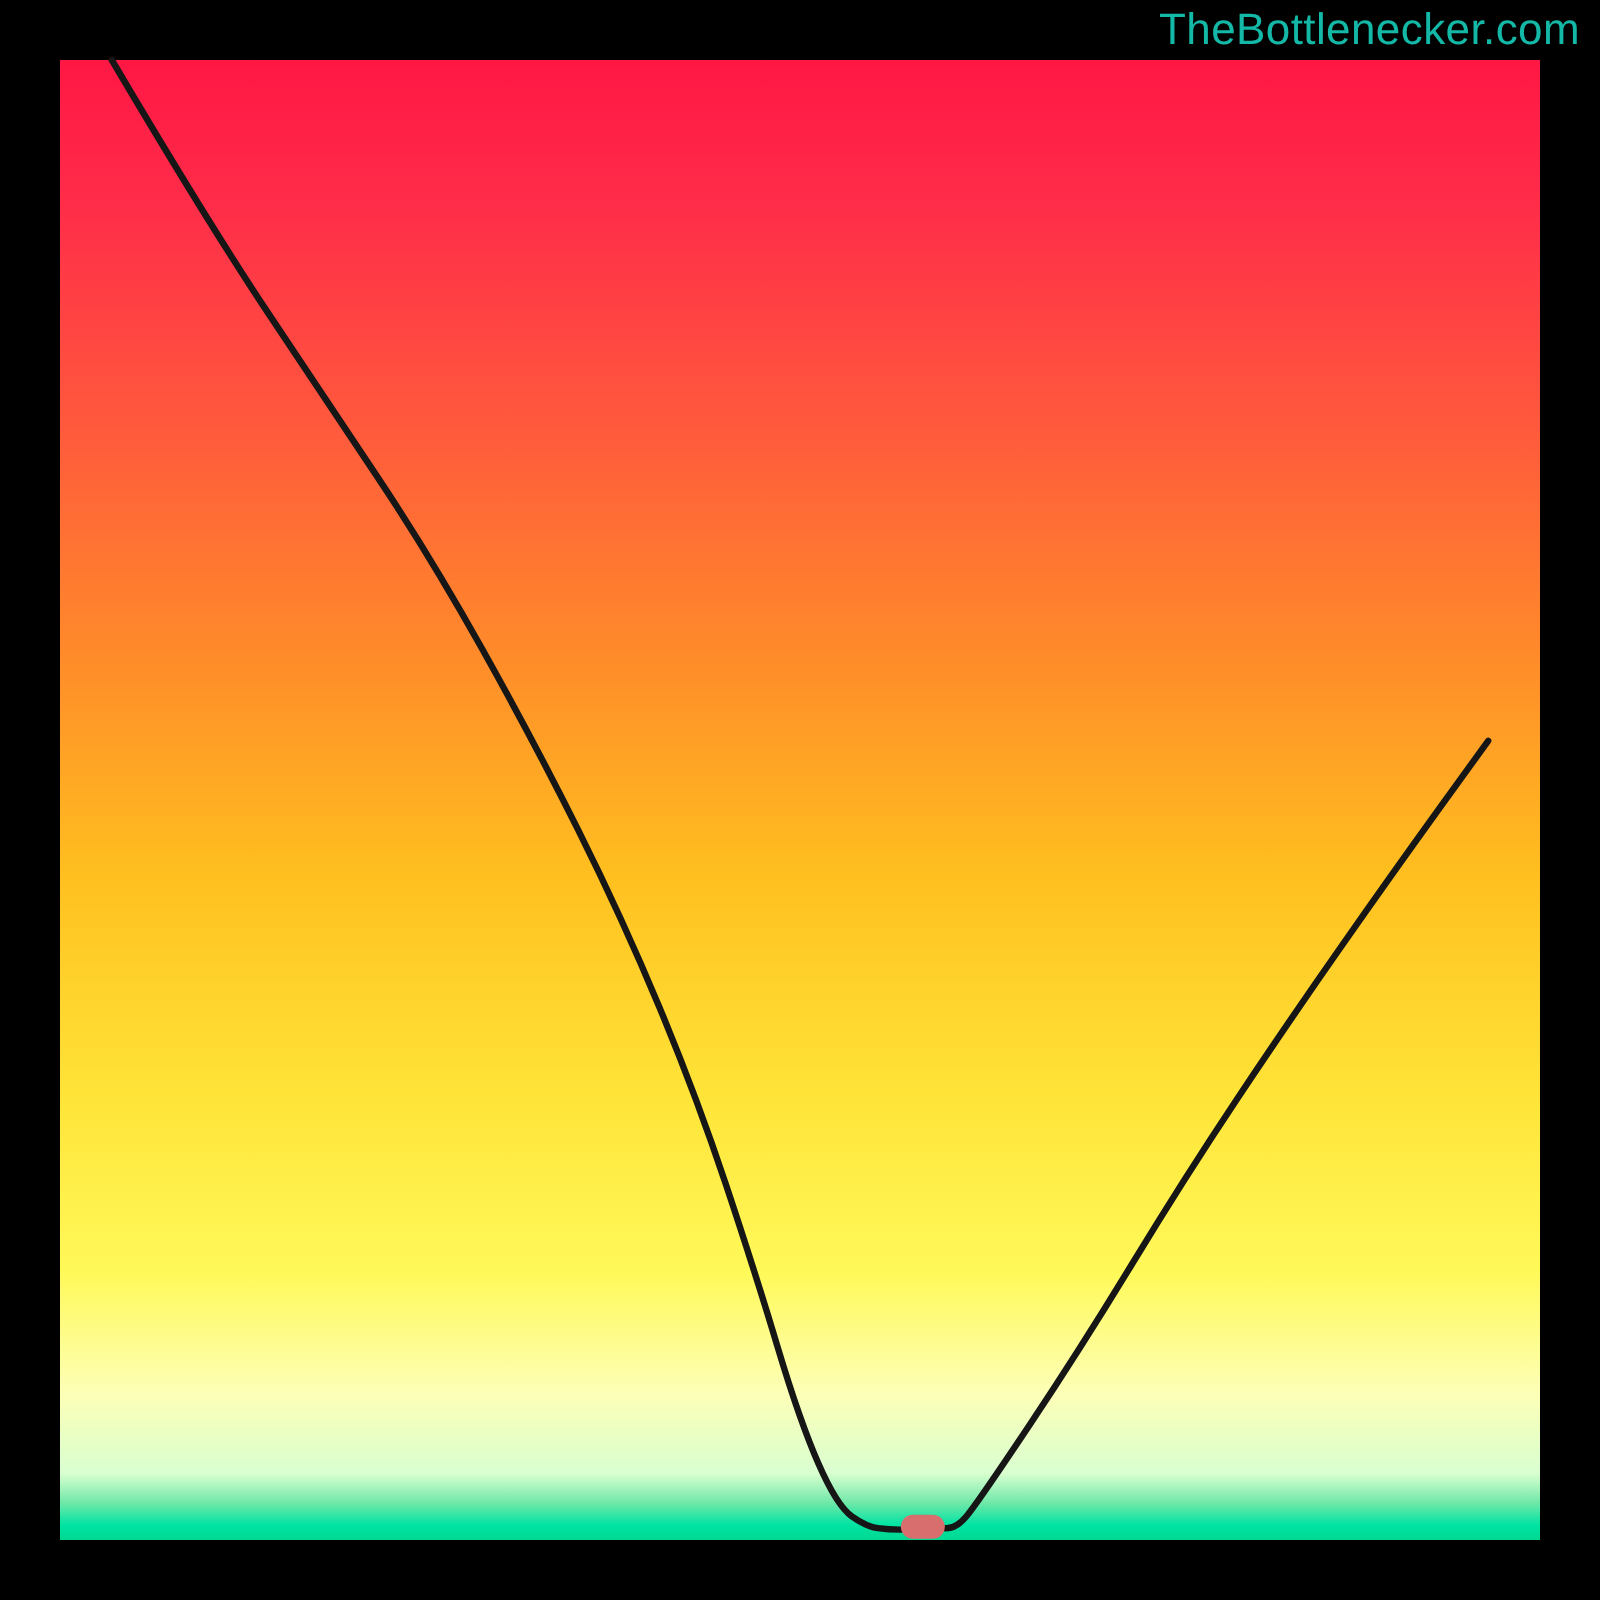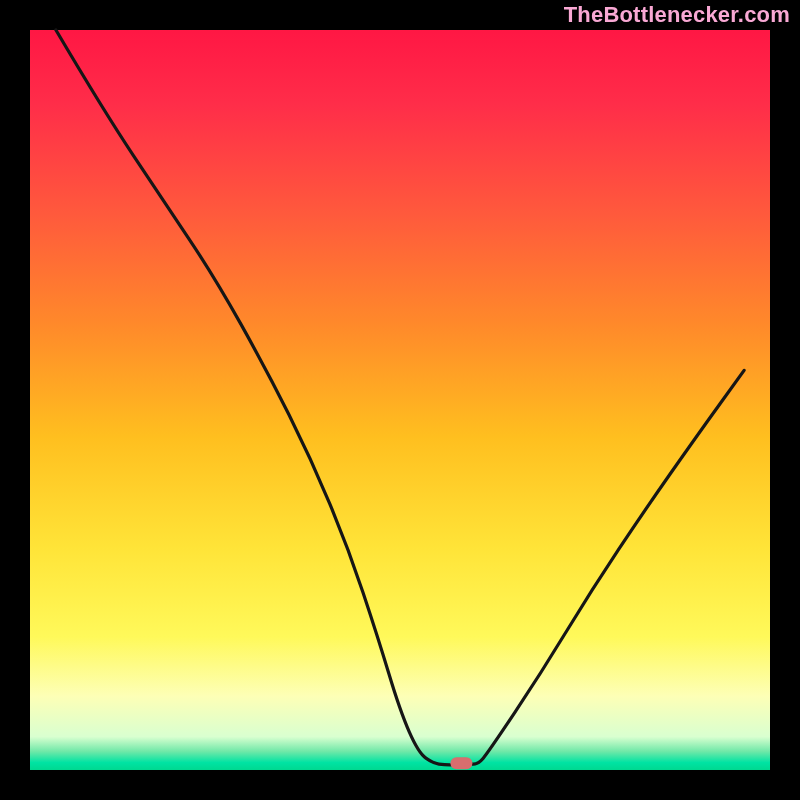--- a/index.html
+++ b/index.html
@@ -8,23 +8,23 @@
     height: 800px;
     background: #000;
     position: relative;
     font-family: Arial, Helvetica, sans-serif;
     overflow: hidden;
   }
   .watermark {
     position: absolute;
     top: 2px;
     right: 10px;
-    color: #f9a8d4;
+    color: #14b8a6;
     font-size: 22px;
-    font-weight: 700;
+    font-weight: 400;
     letter-spacing: 0.2px;
     z-index: 10;
   }
   .chart-wrap {
     position: absolute;
     top: 0;
     left: 0;
     width: 800px;
     height: 800px;
   }

